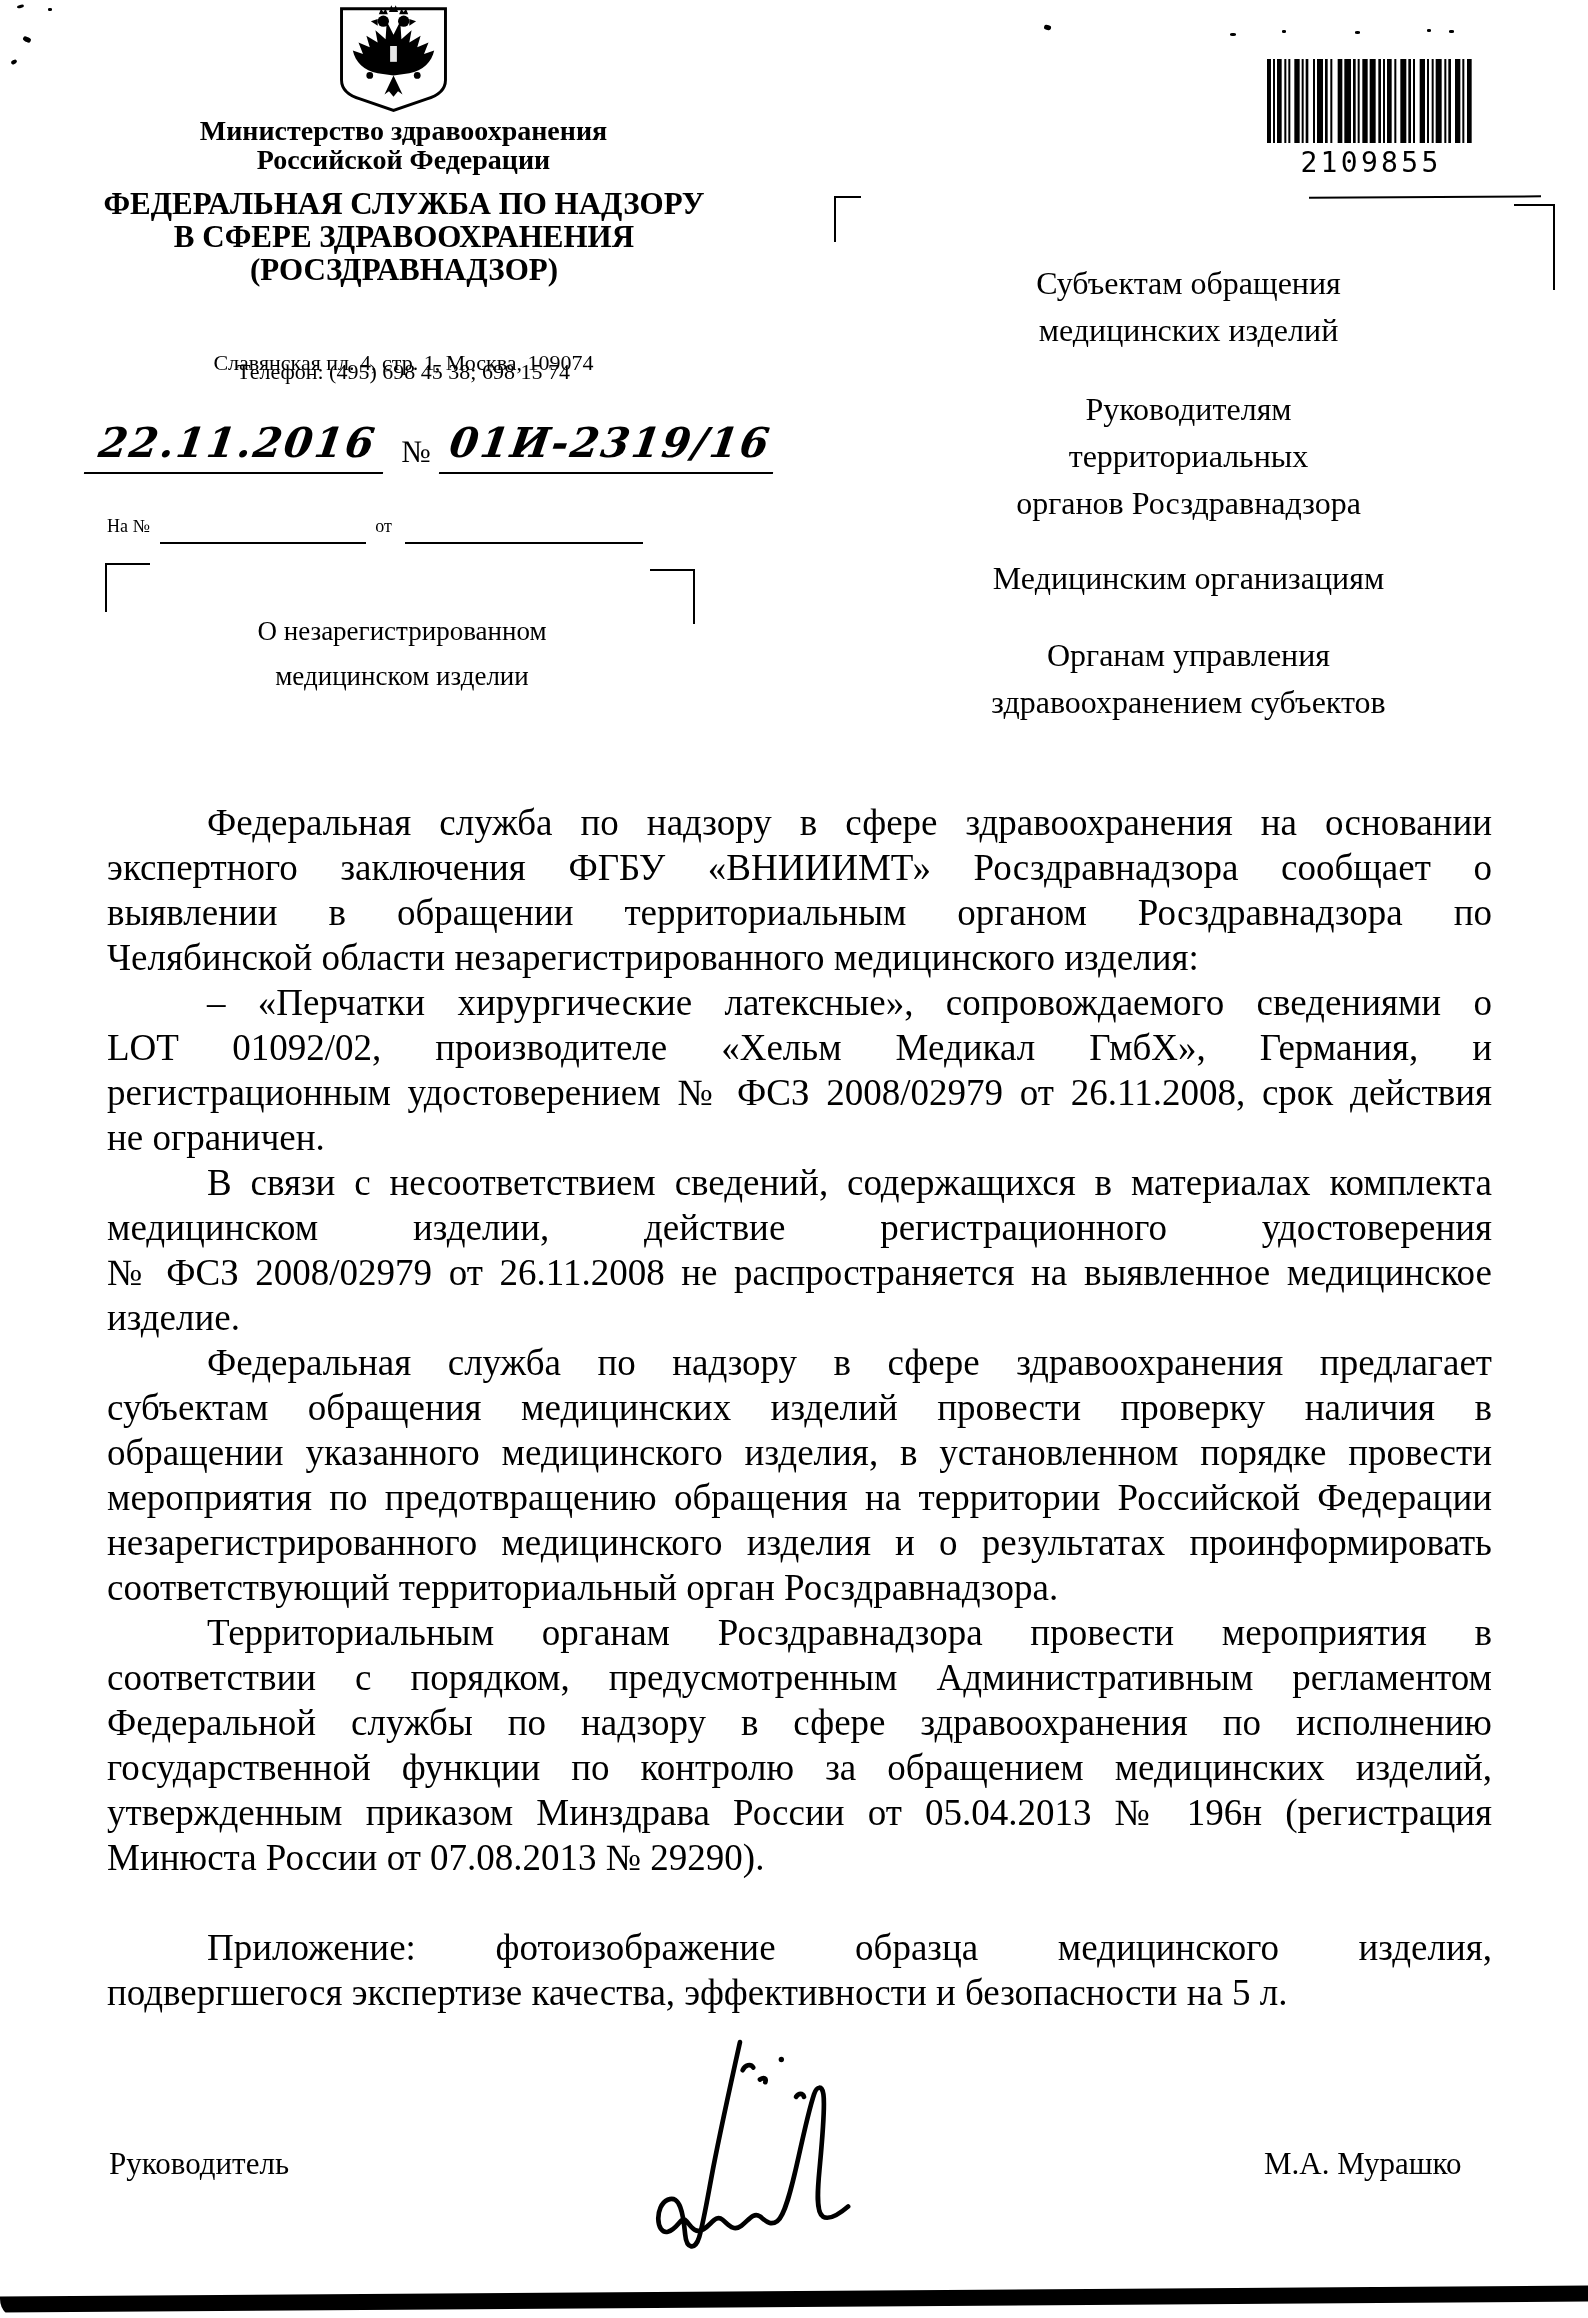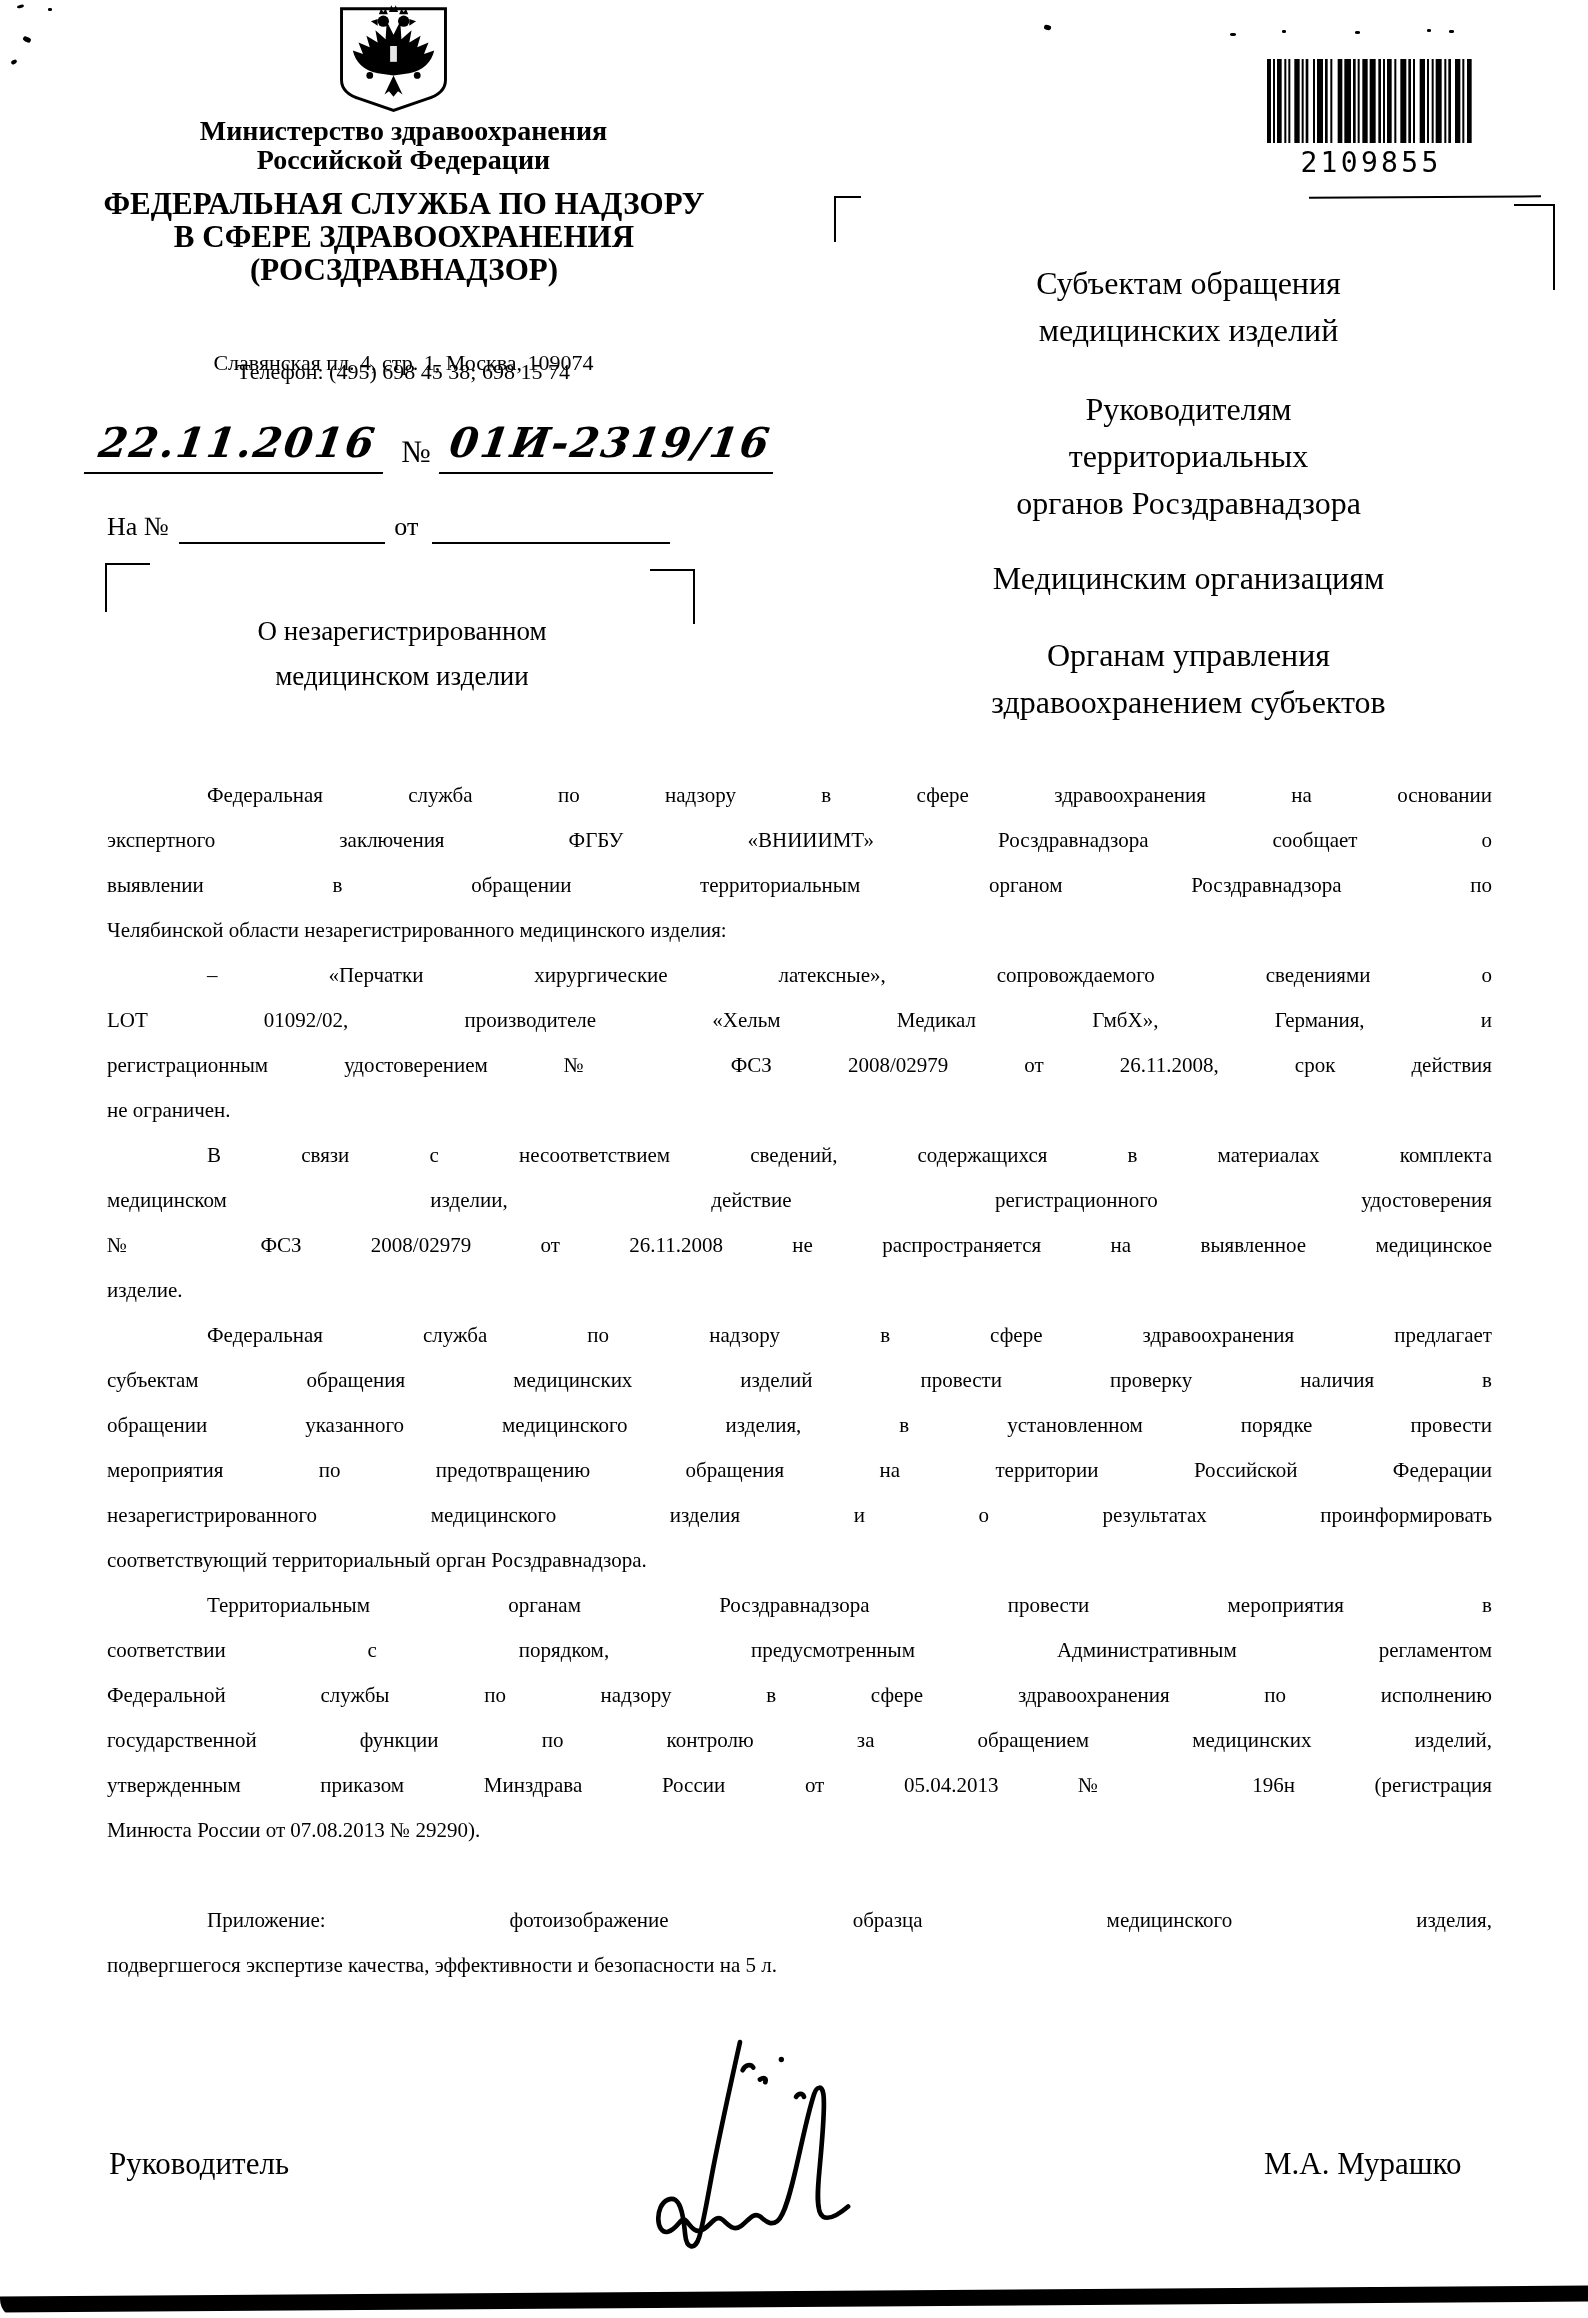--- a/index.html
+++ b/index.html
@@ -36,21 +36,21 @@
     border-bottom:2.7px solid #000; min-width:280px; text-align:center;
     font-size:41px; line-height:57px; padding:0 9.3px;
   }
   .nosign { font-size:31px; line-height:31px; padding:0 12px 6.7px 14.7px; }
   .numline {
     border-bottom:2.7px solid #000; min-width:294px; text-align:center;
     font-size:41px; line-height:57px; padding:0 6.7px;
   }
   .refrow {
     position:absolute; left:107px; top:509px; display:flex; align-items:flex-end;
-    font-size:26px; line-height:35px;
+    font-size:18px; line-height:35px;
   }
   .blank { border-bottom:2px solid #000; height:33px; display:inline-block; }
   .blank.b1 { width:206px; margin-left:10.7px; }
   .reffrom { margin-left:9px; }
   .blank.b2 { width:238px; margin-left:13.4px; }
   
   .subject {
     position:absolute; left:220px; top:609px; width:364px; text-align:center;
     font-size:27px; line-height:45px; white-space:pre-line;
   }
@@ -69,21 +69,21 @@
   
   .addressees {
     position:absolute; left:928px; top:260px; width:521px;
     font-size:32px; line-height:47px; text-align:center;
   }
   .addressee { white-space:pre-line; }
   .addressee.a1 { margin-bottom:32px; }
   .addressee.a2 { margin-bottom:28px; }
   .addressee.a3 { margin-bottom:30px; }
   
-  .body { position:absolute; left:107px; top:773px; width:1385px; font-size:21px; }
+  .body { position:absolute; left:107px; top:800px; width:1385px; font-size:37px; }
   .line { height:45px; line-height:45px; overflow:hidden; }
   .line.j { text-align:justify; }
   .line.j::after { content:""; display:inline-block; width:100%; height:0; }
   .line.ind { text-indent:100px; }
   .para.att { margin-top:45px; }
   
   .sig-title { position:absolute; left:109px; top:2146px; font-size:31px; }
   .sig-name  { position:absolute; left:1264px; top:2146px; font-size:31px; }
   .autograph { position:absolute; left:581px; top:2038px; width:394px; height:230px; }
   

